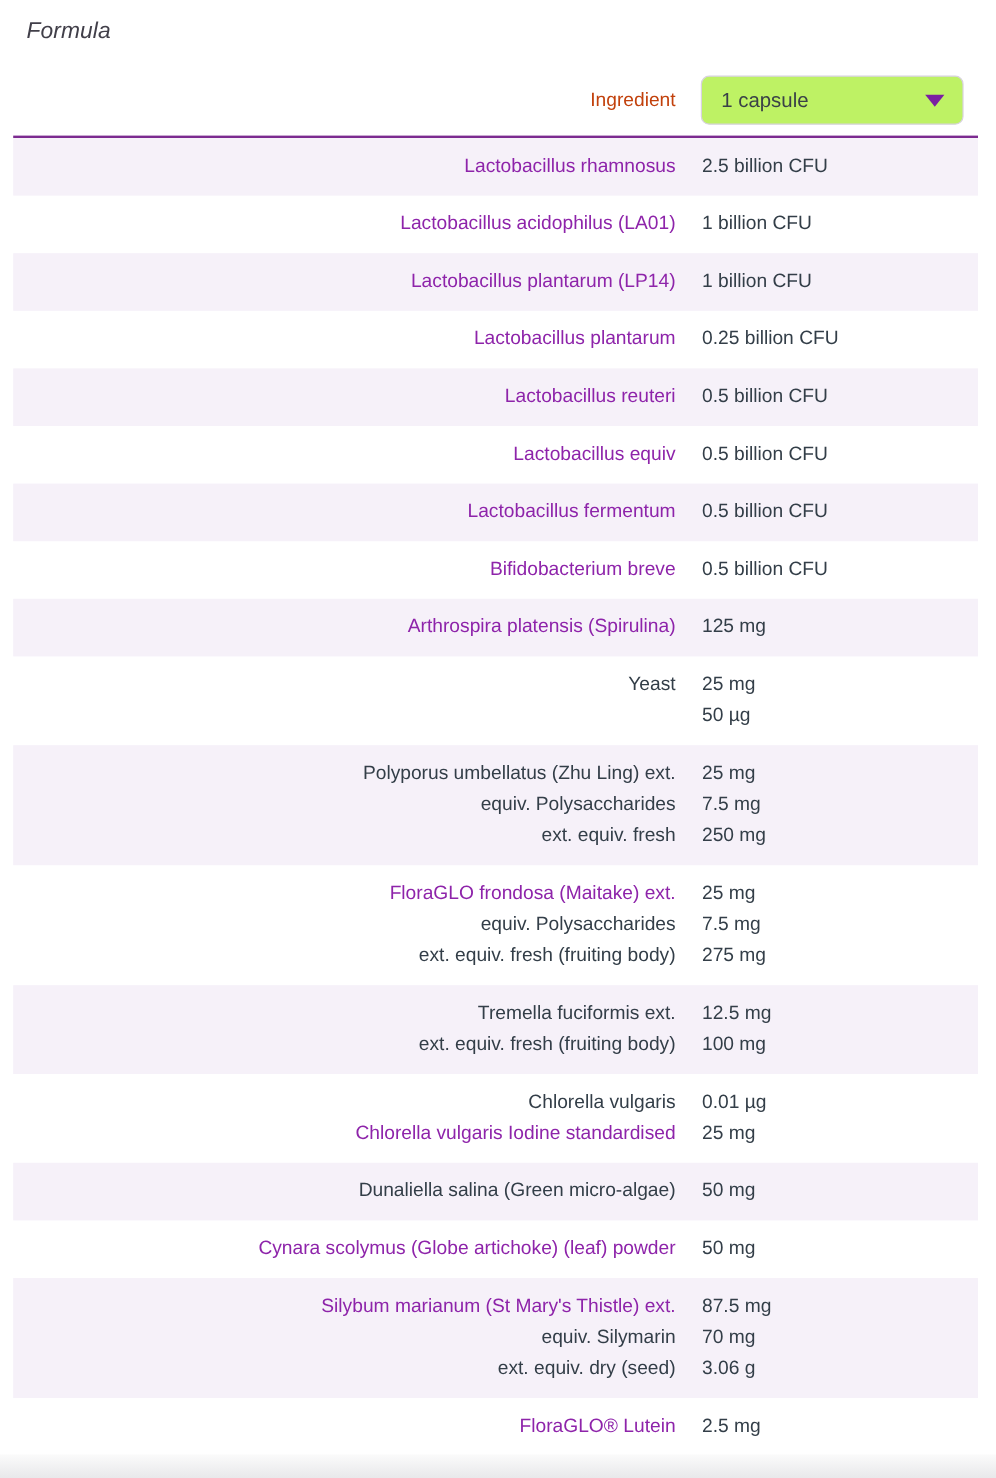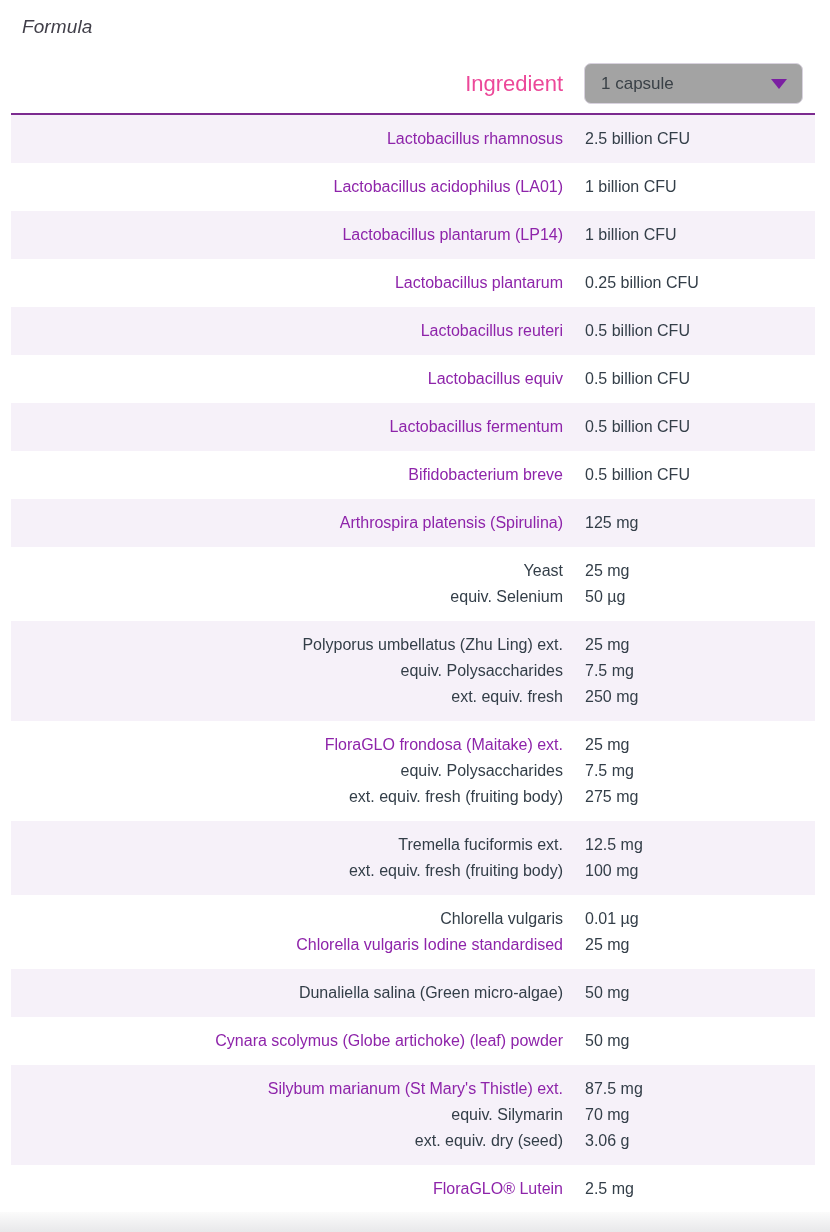--- a/index.html
+++ b/index.html
@@ -19,32 +19,32 @@
     font-style: italic;
   }
   .header-row {
     display: flex;
     align-items: center;
     margin: 25px 15px 0 11px;
   }
   .header-name-cell {
     width: 552px;
     text-align: right;
-    font-size: 22px;
-    color: #ec4899;
+    font-size: 16px;
+    color: #c2410c;
   }
   .header-amount-cell {
     flex: 1;
     padding-left: 21px;
   }
   .serving-select {
     box-sizing: border-box;
     width: 219px;
     height: 41px;
-    background: #a3a3a3;
+    background: #bef264;
     border: 1px solid #d8d2de;
     border-radius: 7px;
     display: flex;
     align-items: center;
     justify-content: space-between;
     padding: 0 15px 0 16px;
     cursor: pointer;
   }
   .serving-select .value {
     font-size: 17px;
@@ -185,21 +185,20 @@
     <div class="name-col">
         <div class="name-line link">Arthrospira platensis (Spirulina)</div>
       </div>
     <div class="amount-col">
         <div class="amount-line">125 mg</div>
       </div>
   </div>
     <div class="row">
     <div class="name-col">
         <div class="name-line">Yeast</div>
-        <div class="name-line">equiv. Selenium</div>
       </div>
     <div class="amount-col">
         <div class="amount-line">25 mg</div>
         <div class="amount-line">50 µg</div>
       </div>
   </div>
     <div class="row striped">
     <div class="name-col">
         <div class="name-line">Polyporus umbellatus (Zhu Ling) ext.</div>
         <div class="name-line">equiv. Polysaccharides</div>

